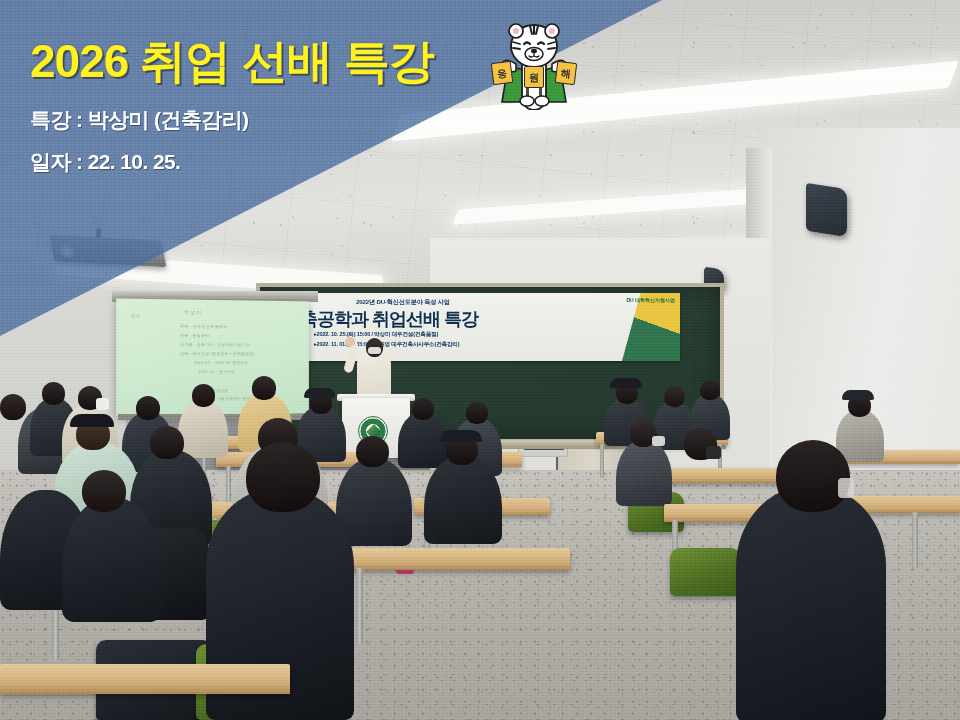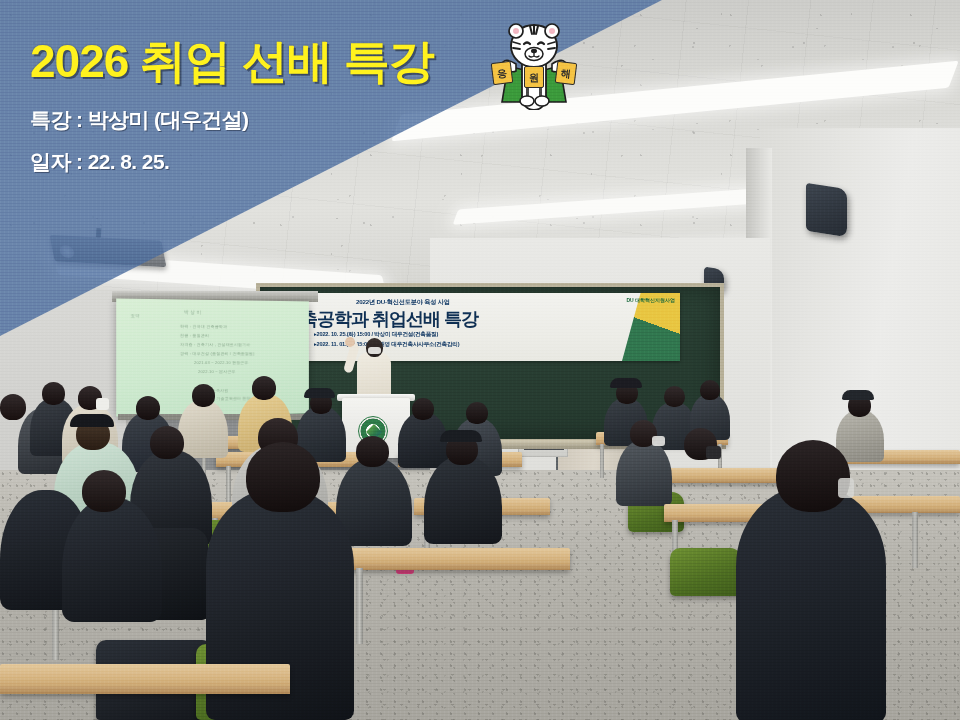--- a/index.html
+++ b/index.html
@@ -465,22 +465,22 @@
   <div class="head layer" style="left:246px;top:442px;width:74px;height:70px;background:linear-gradient(175deg,#2d2627,#120c0c);"></div>
 
   <div class="desk layer" style="left:0px;top:664px;width:290px;height:30px;">
       <div class="edge"></div>
     </div>
 
   <div id="blue-overlay" class="layer"></div>
 
   <div id="title-block">
     <div id="title">2026 취업 선배 특강</div>
-    <div id="sub1" class="subline">특강 : 박상미 (대우건설)</div>
-    <div id="sub2" class="subline">일자 : 22. 8. 25.</div>
+    <div id="sub1" class="subline">특강 : 박상미 (건축감리)</div>
+    <div id="sub2" class="subline">일자 : 22. 10. 25.</div>
   </div>
 
   <div id="mascot">
     <svg width="96" height="96" viewBox="0 0 96 96">
 
       <path d="M22 52 L16 88 L38 88 L38 56 Z" fill="#3C9B3C" stroke="#1f1f1f" stroke-width="1.6"></path>
       <path d="M74 52 L80 88 L58 88 L58 56 Z" fill="#3C9B3C" stroke="#1f1f1f" stroke-width="1.6"></path>
 
       <path d="M36 48 h24 v36 a12 12 0 0 1 -24 0 Z" fill="#ffffff" stroke="#1f1f1f" stroke-width="1.8"></path>
       <path d="M40 56 h3 v26 h-3 Z" fill="#1f1f1f" opacity=".8"></path>

